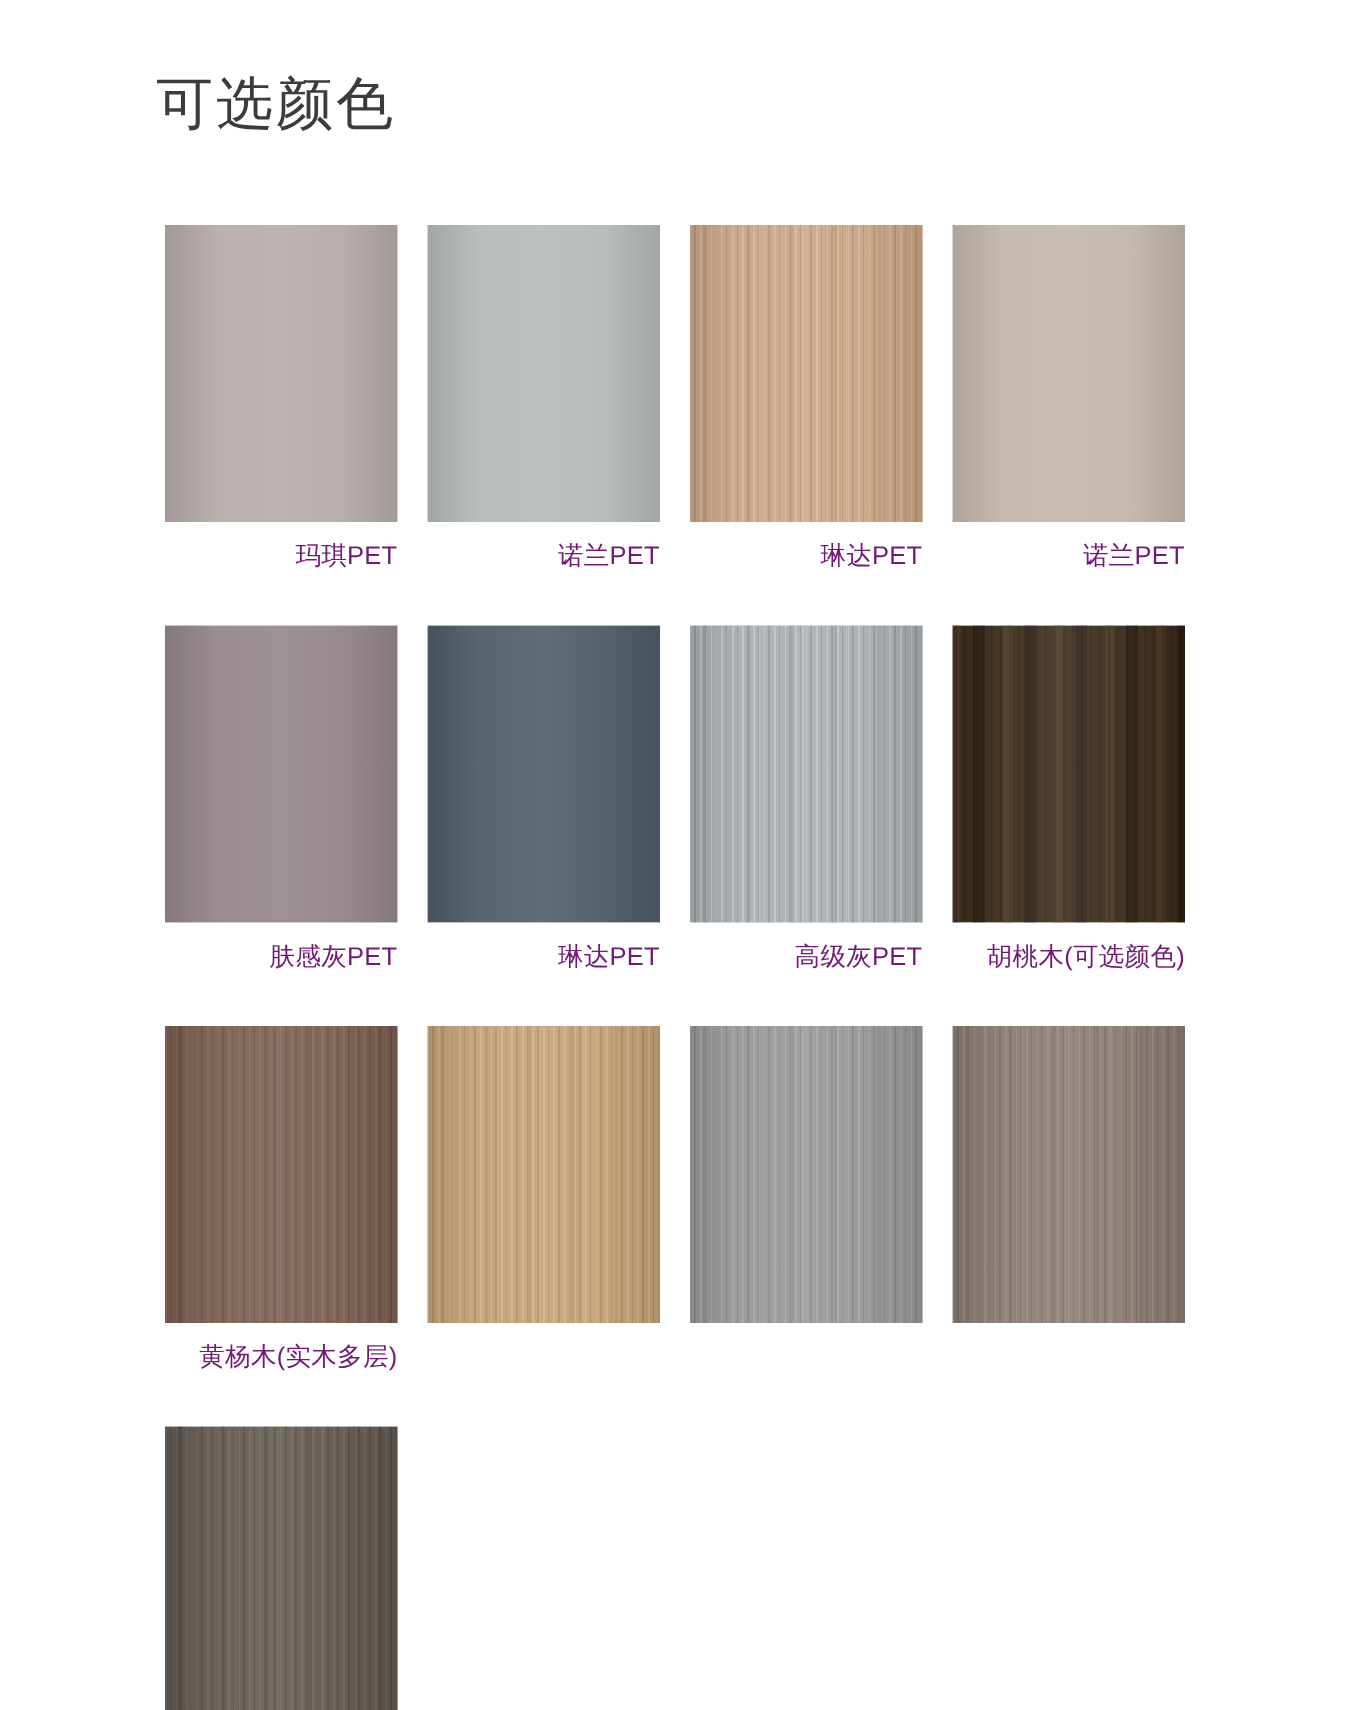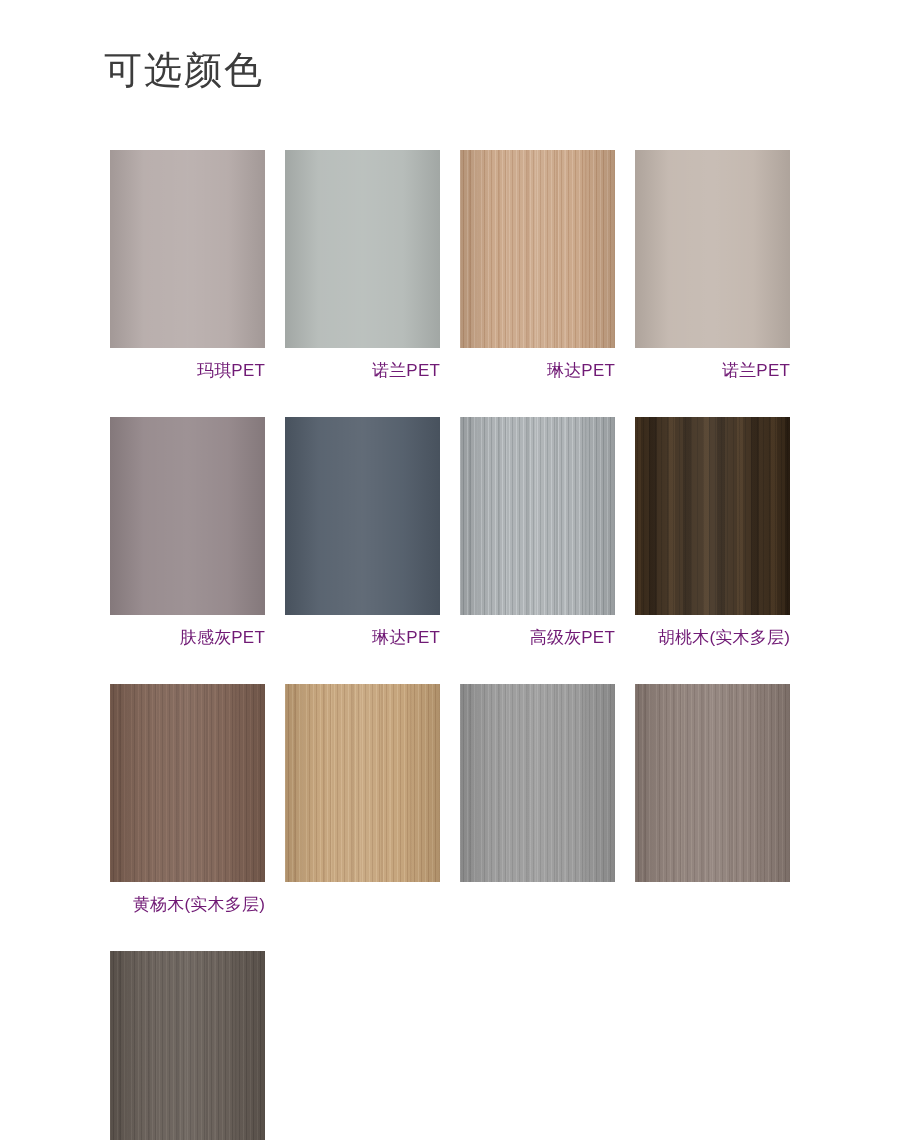--- a/index.html
+++ b/index.html
@@ -268,21 +268,21 @@
         <div class="tex t-grain" style="--c1: #a9aeb1; --c2: #c0c5c8; --c3: #8f9598;"></div>
         <div class="shade" style="background: linear-gradient(90deg, rgba(0, 0, 0, 0.1) 0%, rgba(255, 255, 255, 0.06) 22%, rgba(255, 255, 255, 0.1) 50%, rgba(255, 255, 255, 0.04) 76%, rgba(0, 0, 0, 0.1) 100%);"></div>
       </div>
       <div class="label">高级灰PET</div>
     </div>
     <div class="cell">
       <div class="swatch">
         <div class="tex t-band" style="--c1: #3b2b1a; --c2: #4e3a24; --c3: #281c10;"></div>
         <div class="shade" style="background: linear-gradient(90deg, rgba(0, 0, 0, 0.1) 0%, rgba(255, 255, 255, 0.06) 22%, rgba(255, 255, 255, 0.1) 50%, rgba(255, 255, 255, 0.04) 76%, rgba(0, 0, 0, 0.1) 100%);"></div>
       </div>
-      <div class="label">胡桃木(实木多层)</div>
+      <div class="label">胡桃木(可选颜色)</div>
     </div>
     <div class="cell">
       <div class="swatch">
         <div class="tex t-grain" style="--c1: #7a5e50; --c2: #87695a; --c3: #6b5145;"></div>
         <div class="shade" style="background: linear-gradient(90deg, rgba(0, 0, 0, 0.1) 0%, rgba(255, 255, 255, 0.06) 22%, rgba(255, 255, 255, 0.1) 50%, rgba(255, 255, 255, 0.04) 76%, rgba(0, 0, 0, 0.1) 100%);"></div>
       </div>
       <div class="label">黄杨木(实木多层)</div>
     </div>
     <div class="cell">
       <div class="swatch">

